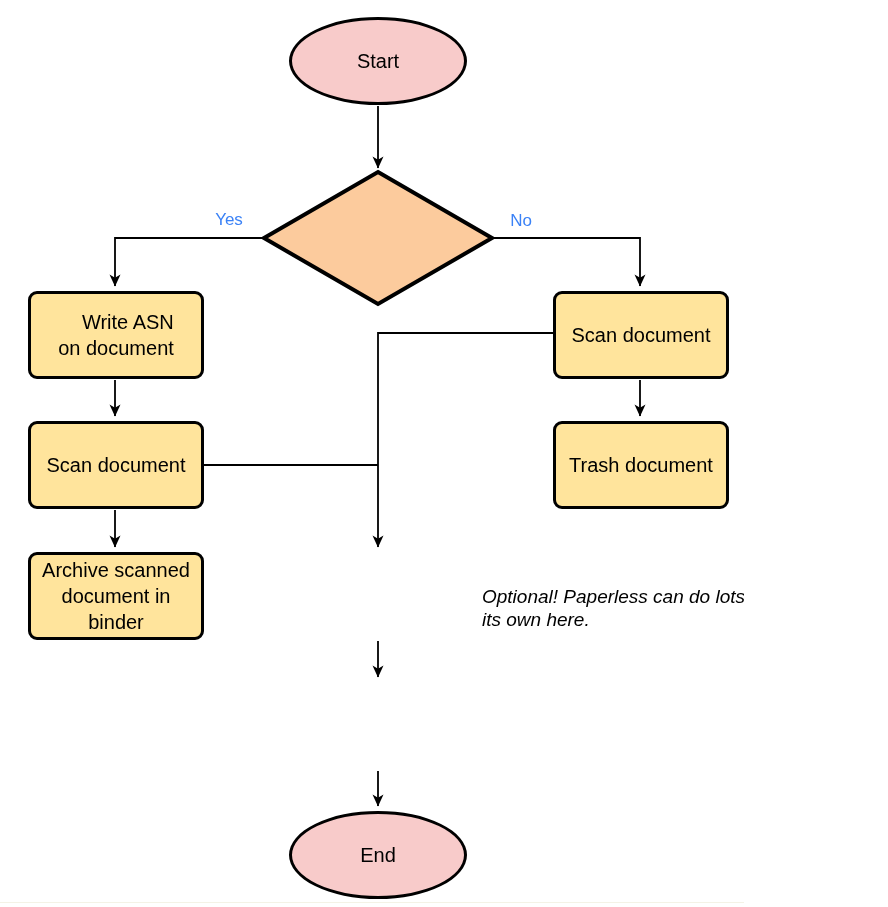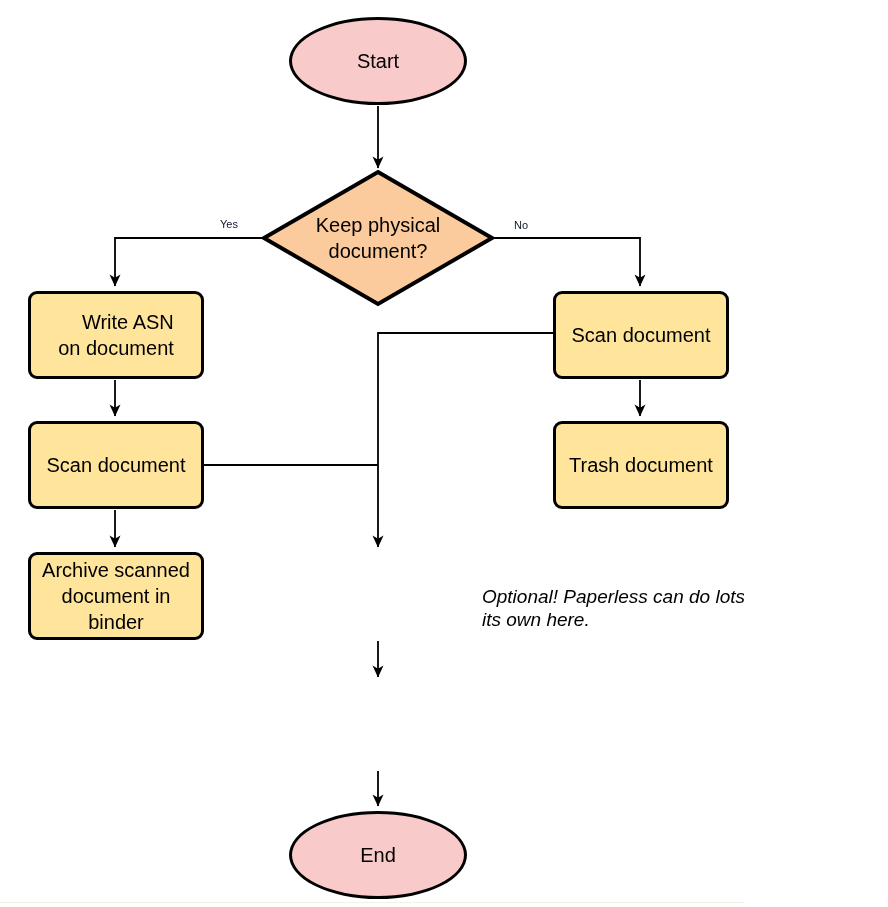--- a/index.html
+++ b/index.html
@@ -48,24 +48,23 @@
     height: 88px;
   }
   .decision-label {
     background: transparent;
     width: 184px;
     height: 80px;
   }
   .edge-label {
     position: absolute;
     z-index: 1;
-    font-size: 11px;
-    color: #0f172a;
+    font-size: 17px;
+    color: #3b82f6;
     text-align: center;
-    margin-top: 8px;
   }
   .annotation {
     position: absolute;
     z-index: 1;
     font-size: 19px;
     font-style: italic;
     line-height: 1.22;
     color: #000000;
     white-space: pre-line;
     text-align: left;
@@ -101,22 +100,20 @@
     <path d="M115 510 L115 547" fill="none" stroke="#000" stroke-width="1.8" marker-end="url(#arrow)"></path>
     <path d="M640 380 L640 416" fill="none" stroke="#000" stroke-width="1.8" marker-end="url(#arrow)"></path>
     <path d="M553 333 L378 333 L378 547" fill="none" stroke="#000" stroke-width="1.8" marker-end="url(#arrow)"></path>
     <path d="M204 465 L378 465" fill="none" stroke="#000" stroke-width="1.8"></path>
     <path d="M378 641 L378 677" fill="none" stroke="#000" stroke-width="1.8" marker-end="url(#arrow)"></path>
     <path d="M378 771 L378 806" fill="none" stroke="#000" stroke-width="1.8" marker-end="url(#arrow)"></path>
   </svg>
 
   <div class="node terminal" style="left:289px; top:17px;">Start</div>
 
-  <div class="node decision-label" style="left:286px; top:198px;">Keep physical
-document?</div>
 
   <div class="edge-label" style="left:199px; top:210px; width:60px;">Yes</div>
   <div class="edge-label" style="left:496px; top:211px; width:50px;">No</div>
 
   <div class="node process" style="left:28px; top:291px;text-align:right;">Write ASN
 on document</div>
   <div class="node process" style="left:28px; top:421px;">Scan document</div>
   <div class="node process" style="left:28px; top:552px;">Archive scanned
 document in
 binder</div>

